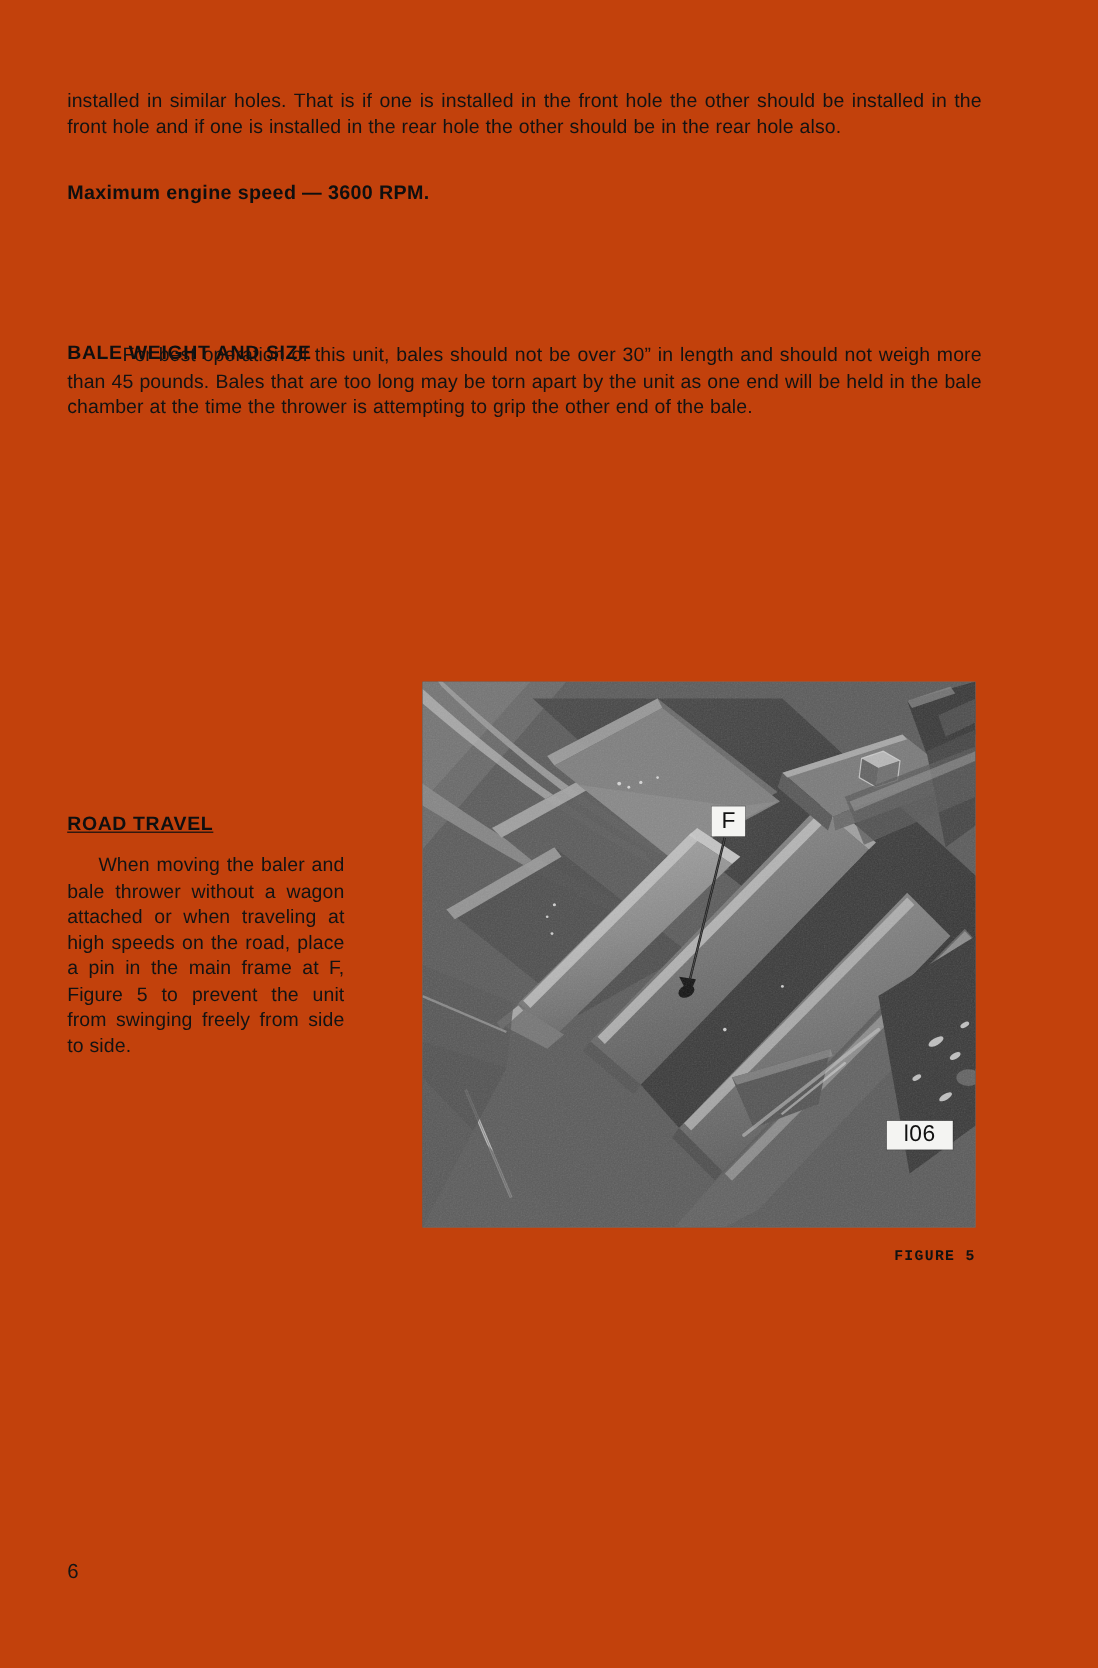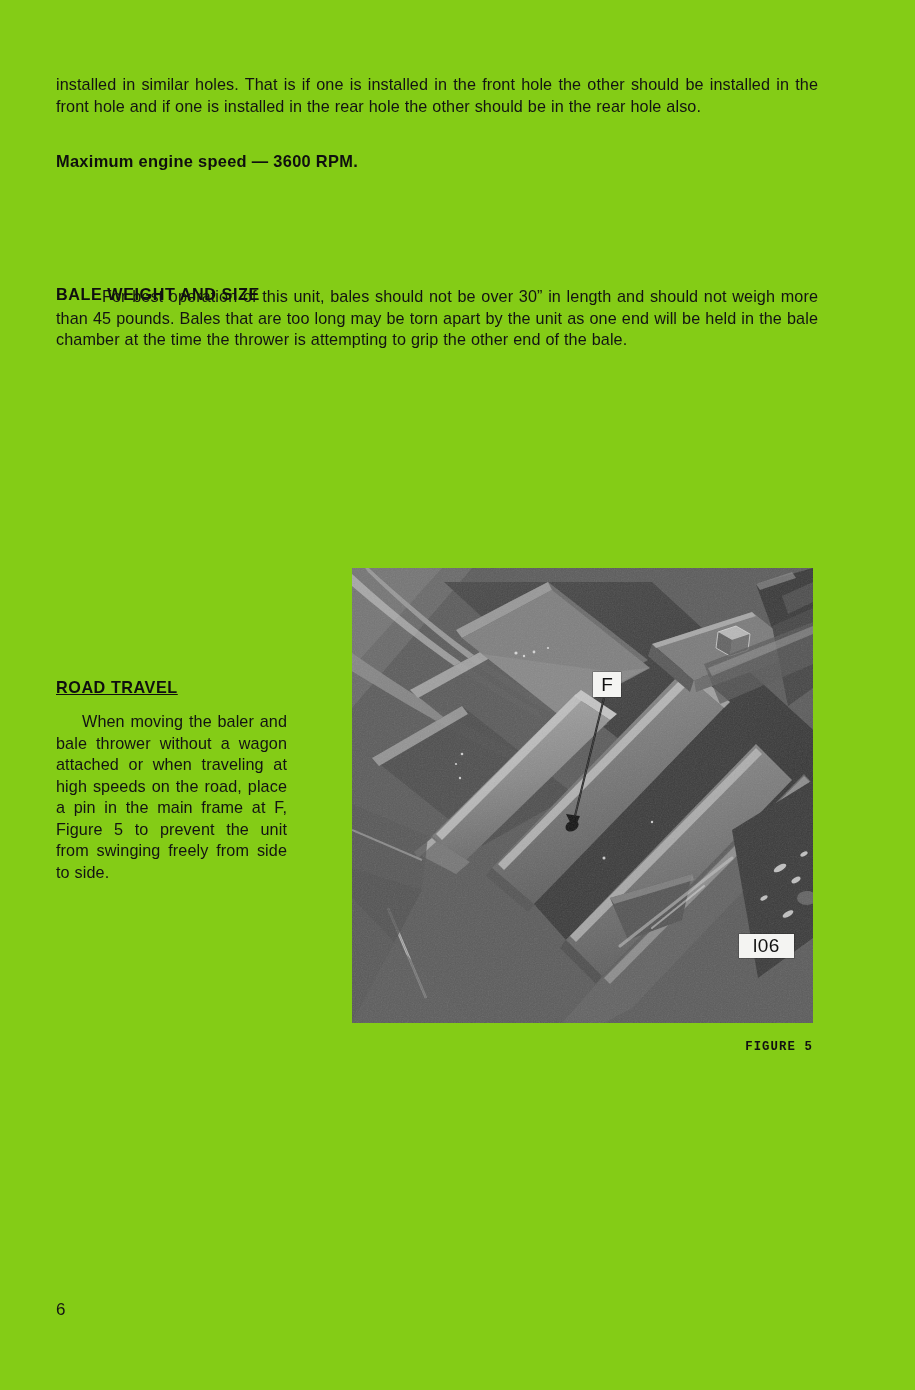--- a/index.html
+++ b/index.html
@@ -12,21 +12,21 @@
     height: 1390px;
     position: relative;
     font-family: "Liberation Sans", sans-serif;
     color: #000000;
     overflow: hidden;
   }
 
   .page {
     position: absolute;
     inset: 0;
-    background: #84cc16;
+    background: #c2410c;
   }
 
   
   .para {
     position: absolute;
     font-size: 16.2px;
     line-height: 21.6px;
     text-align: justify;
     color: #131313;
     letter-spacing: 0.1px;

